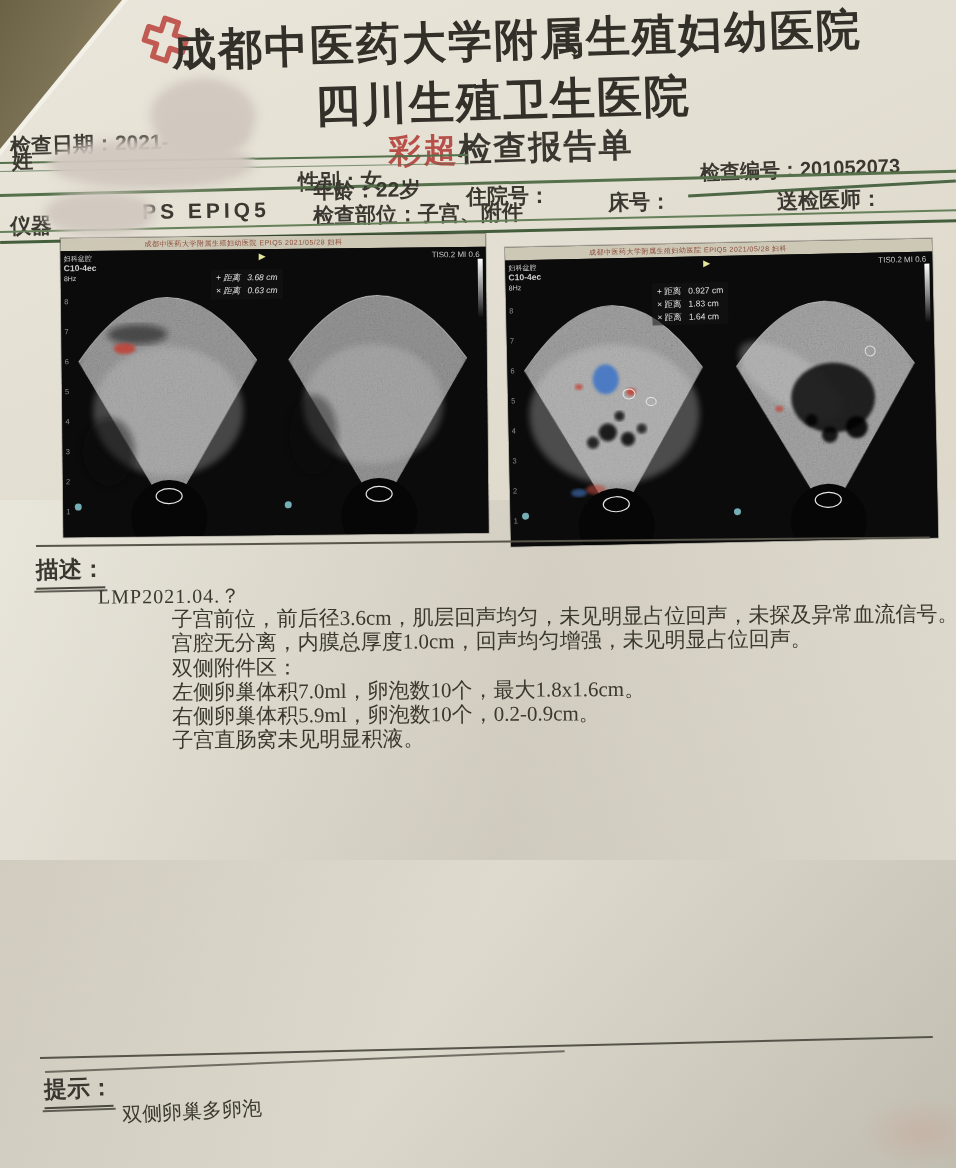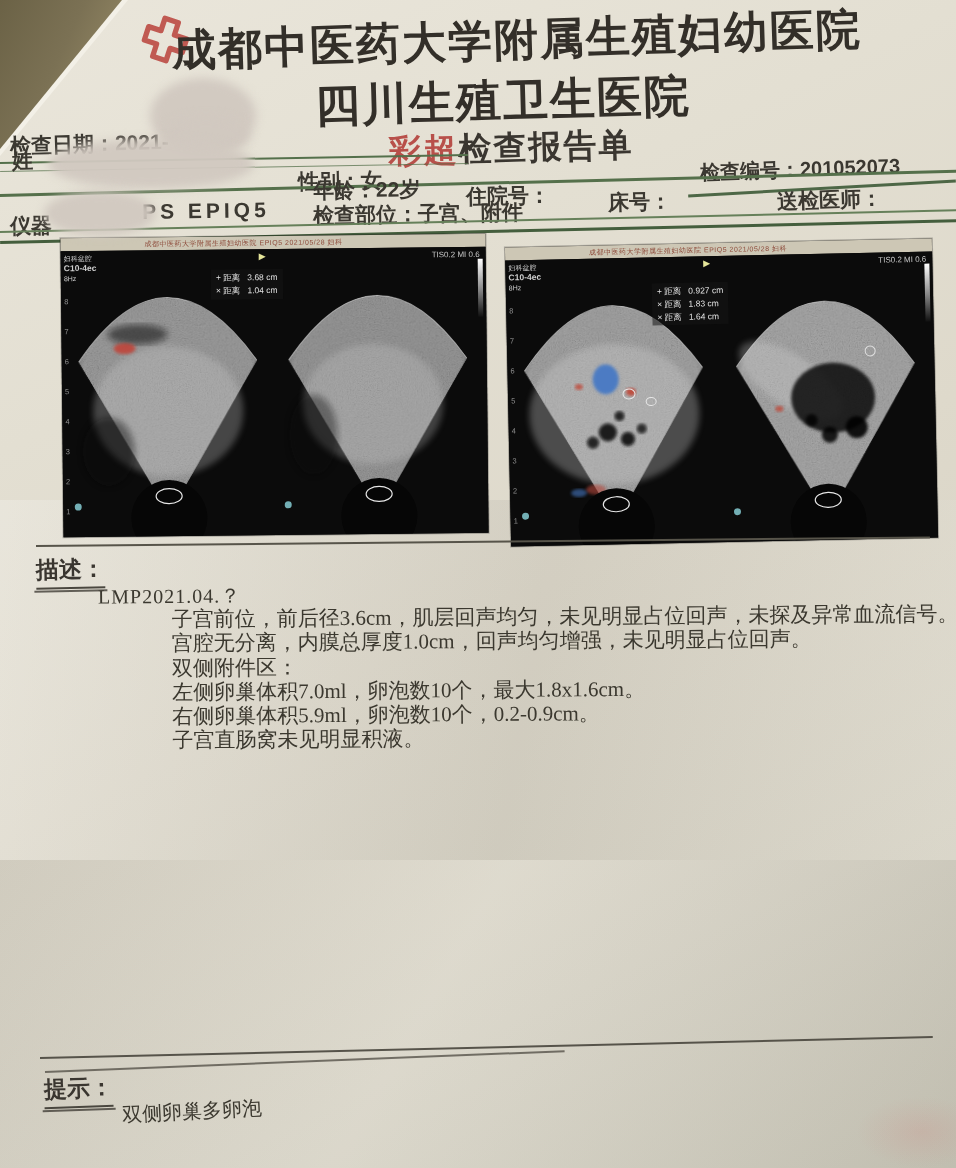--- a/index.html
+++ b/index.html
@@ -60,21 +60,21 @@
   .panel-r{left:508px;top:243px;width:427px;height:299px;transform:rotate(-1.2deg);}
   .strip{height:13px;background:#cdc7b5;color:#8e4c3c;font-size:7px;line-height:13px;
     white-space:nowrap;overflow:hidden;padding-left:84px;letter-spacing:.5px;}
   .useg{position:absolute;left:0;top:13px;right:0;bottom:0;background:#0b0b0b;overflow:hidden;}
   .plabel{position:absolute;left:3px;top:3px;color:#cfcfcf;font-size:7px;line-height:1.3;z-index:5;}
   .plabel .probe{font-size:8.5px;font-weight:700;}
   .timi{position:absolute;right:6px;top:3px;color:#c6c6c6;font-size:8px;z-index:5;}
   .pmark{position:absolute;left:198px;top:2px;color:#e6e69a;font-size:9px;z-index:5;}
   .meas{position:absolute;color:#e2e2e2;font-size:8.5px;line-height:1.5;z-index:5;
     background:rgba(22,22,22,.55);padding:2px 5px;white-space:pre;}
-  .meas-l{left:150px;top:20px;}
+  .meas-l{left:150px;top:20px;font-style:italic;}
   .meas-r{left:146px;top:26px;}
   .graybar{position:absolute;right:3px;top:12px;width:5px;height:58px;z-index:5;
     background:linear-gradient(#ffffff,#8f8f8f 50%,#101010);}
   .ruler{position:absolute;left:3px;top:36px;color:#8f8f8f;font-size:7.5px;line-height:30px;z-index:5;}
   
   .sep1{position:absolute;left:36px;top:545px;width:894px;height:1.8px;background:#57544a;
     transform:rotate(-0.55deg);transform-origin:left center;}
   .sep2{position:absolute;left:40px;top:1057px;width:893px;height:1.8px;background:#56534a;
     transform:rotate(-1.35deg);transform-origin:left center;}
   .sep2b{position:absolute;left:45px;top:1071px;width:520px;height:1.6px;background:rgba(86,83,74,.8);
@@ -182,21 +182,21 @@
           <circle cx="14" cy="250" r="3.5" fill="#86ccd4" opacity="0.85"></circle>
         </g>
       </svg>
       <div class="plabel">
         <div>妇科盆腔</div>
         <div class="probe">C10-4ec</div>
         <div>8Hz</div>
       </div>
       <div class="timi">TIS0.2  MI 0.6</div>
       <div class="pmark">▶</div>
-      <div class="meas meas-l"><div>+ 距离   3.68 cm</div><div>× 距离   1.04 cm</div></div>
+      <div class="meas meas-l"><div>+ 距离   3.68 cm</div><div>× 距离   0.63 cm</div></div>
       <div class="graybar"></div>
       <div class="ruler">
           <div>8</div>
           <div>7</div>
           <div>6</div>
           <div>5</div>
           <div>4</div>
           <div>3</div>
           <div>2</div>
           <div>1</div>

